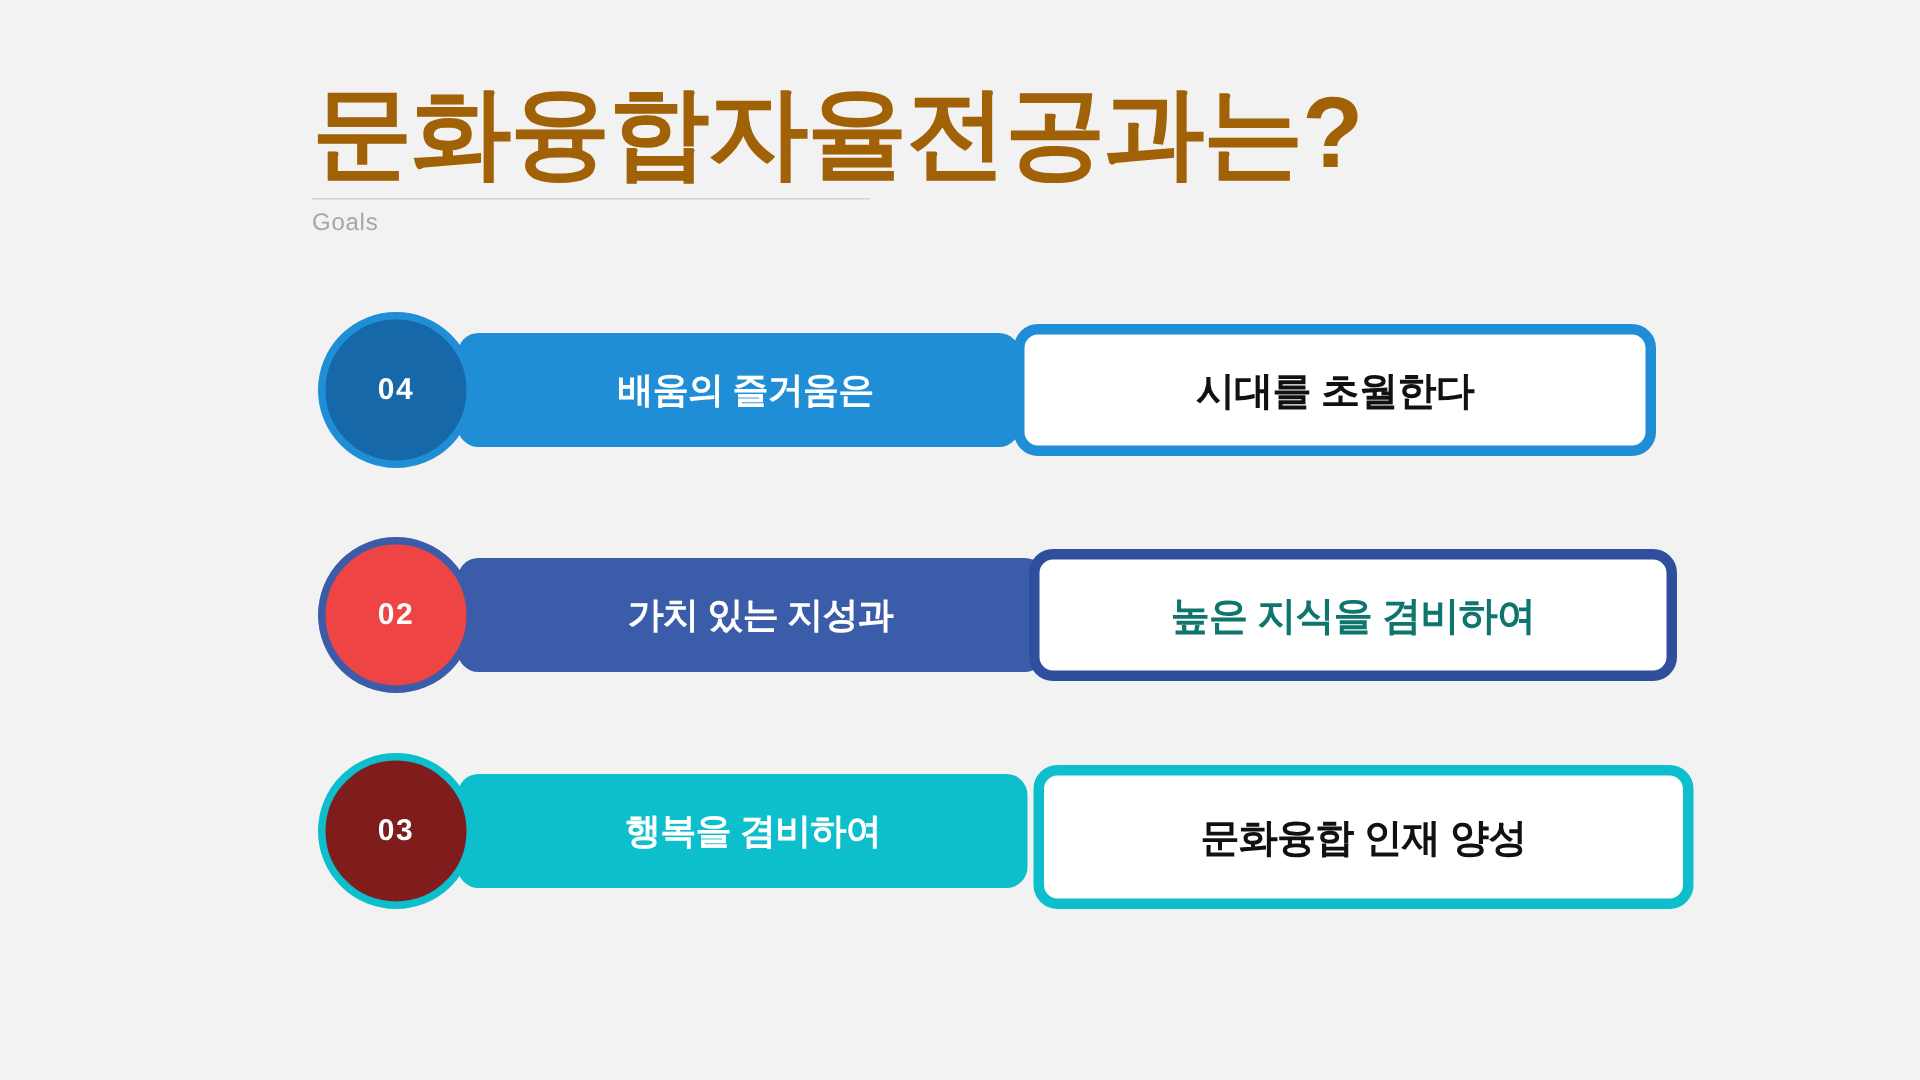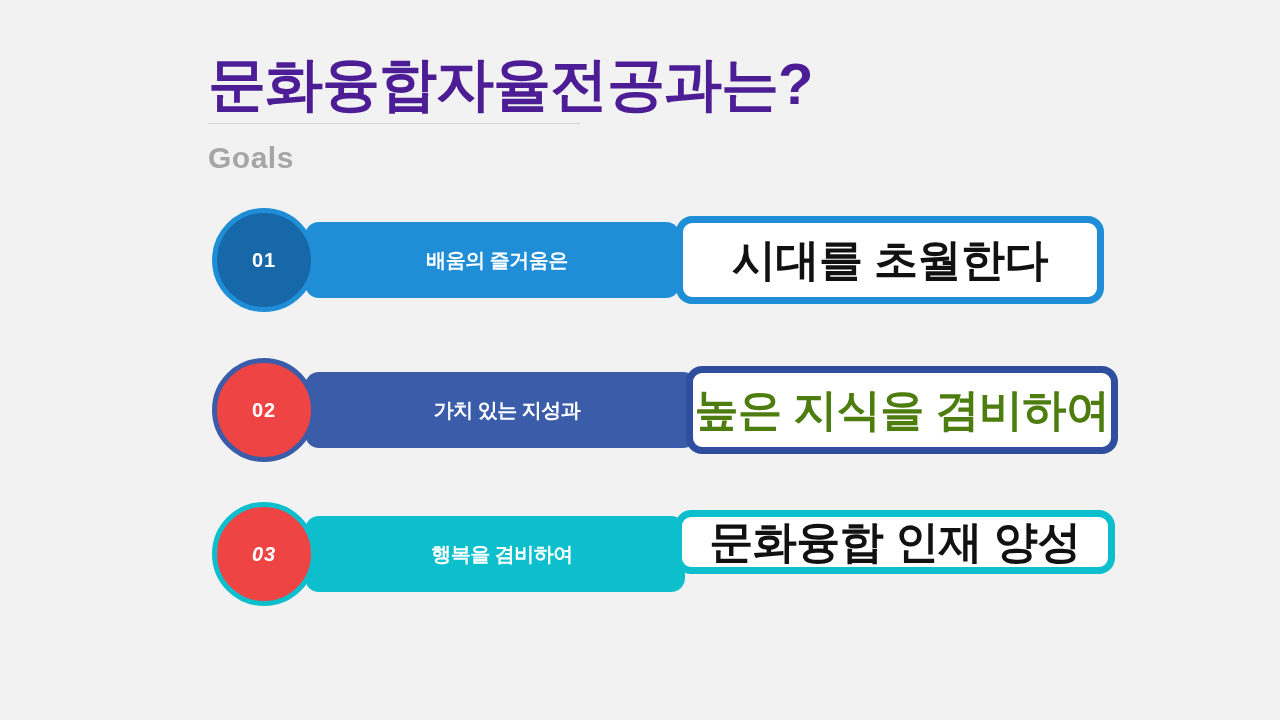--- a/index.html
+++ b/index.html
@@ -17,39 +17,39 @@
   }
 
   
   .header {
     position: absolute;
     left: 208px;
     top: 54px;
     width: 900px;
   }
   .slide-title {
-    font-size: 58px;
+    font-size: 67px;
     font-weight: 700;
-    color: #4c1d95;
+    color: #a16207;
     letter-spacing: -1px;
     line-height: 1.05;
     white-space: nowrap;
   }
   .title-rule {
     width: 372px;
     height: 1px;
     background: #d2d2d2;
     margin-top: 8px;
   }
   .slide-subtitle {
-    font-size: 30px;
-    font-weight: 700;
+    font-size: 16px;
+    font-weight: 400;
     color: #a6a6a6;
     letter-spacing: 0.5px;
-    margin-top: 17px;
+    margin-top: 7px;
   }
 
   
   .rows {
     position: absolute;
     left: 0;
     top: 0;
     width: 1280px;
     height: 720px;
   }
@@ -92,91 +92,91 @@
   }
 
   
   .goal-label {
     position: absolute;
     top: 14px;
     height: 76px;
     display: flex;
     align-items: center;
     justify-content: center;
-    font-size: 20px;
+    font-size: 24px;
     font-weight: 700;
     color: #ffffff;
     letter-spacing: -0.5px;
     white-space: nowrap;
   }
 
   
   .goal-card {
     position: absolute;
     background: #ffffff;
     border-style: solid;
     border-width: 7px;
     border-radius: 16px;
     box-sizing: border-box;
     display: flex;
     align-items: center;
     justify-content: center;
-    font-size: 44px;
+    font-size: 26px;
     font-weight: 700;
     color: #111111;
     letter-spacing: -0.5px;
     white-space: nowrap;
   }
 
   
   .r1 .goal-bar   { left: 93px;  width: 375px; }
   .r1 .goal-label { left: 120px; width: 330px; }
   .r1 .goal-card  { left: 464px; top: 8px; width: 428px; height: 88px; }
 
   
   .r2 .goal-bar   { left: 93px;  width: 392px; }
   .r2 .goal-label { left: 120px; width: 350px; }
   .r2 .goal-card  { left: 474px; top: 8px; width: 432px; height: 88px; }
 
   
   .r3 .goal-bar   { left: 93px;  width: 380px; }
   .r3 .goal-label { left: 120px; width: 340px; }
-  .r3 .goal-card  { left: 463px; top: 8px; width: 440px; height: 64px; }
+  .r3 .goal-card  { left: 477px; top: 8px; width: 440px; height: 96px; }
 </style>
 </head>
 <body style="background: rgb(242, 242, 242);">
 
 <div class="header">
   <div class="slide-title">문화융합자율전공과는?</div>
   <div class="title-rule"></div>
   <div class="slide-subtitle">Goals</div>
 </div>
 
 <div class="rows">
 
   <div class="goal-row r1">
     <div class="goal-bar" style="background: rgb(31, 142, 214);"></div>
     <div class="goal-circle" style="background: rgb(22, 104, 168); border: 5px solid rgb(31, 142, 214);">
-      <span class="num">01</span>
+      <span class="num">04</span>
     </div>
     <div class="goal-label">배움의 즐거움은</div>
     <div class="goal-card" style="border-color: rgb(31, 142, 214); color: rgb(17, 17, 17);">시대를 초월한다</div>
   </div>
 
   <div class="goal-row r2">
     <div class="goal-bar" style="background: rgb(59, 92, 168);"></div>
     <div class="goal-circle" style="background: #ef4444; border: 5px solid rgb(59, 92, 168);">
       <span class="num">02</span>
     </div>
     <div class="goal-label">가치 있는 지성과</div>
-    <div class="goal-card" style="border-color: rgb(47, 79, 158); color: #4d7c0f;">높은 지식을 겸비하여</div>
+    <div class="goal-card" style="border-color: rgb(47, 79, 158); color: #0f766e;">높은 지식을 겸비하여</div>
   </div>
 
   <div class="goal-row r3">
     <div class="goal-bar" style="background: rgb(13, 191, 204);"></div>
-    <div class="goal-circle" style="background: #ef4444; border: 5px solid rgb(13, 191, 204); font-style: italic;">
+    <div class="goal-circle" style="background: #7f1d1d; border: 5px solid rgb(13, 191, 204);">
       <span class="num">03</span>
     </div>
     <div class="goal-label">행복을 겸비하여</div>
     <div class="goal-card" style="border-color: rgb(13, 191, 204); color: rgb(17, 17, 17);">문화융합 인재 양성</div>
   </div>
 
 </div>
 
 </body></html>

